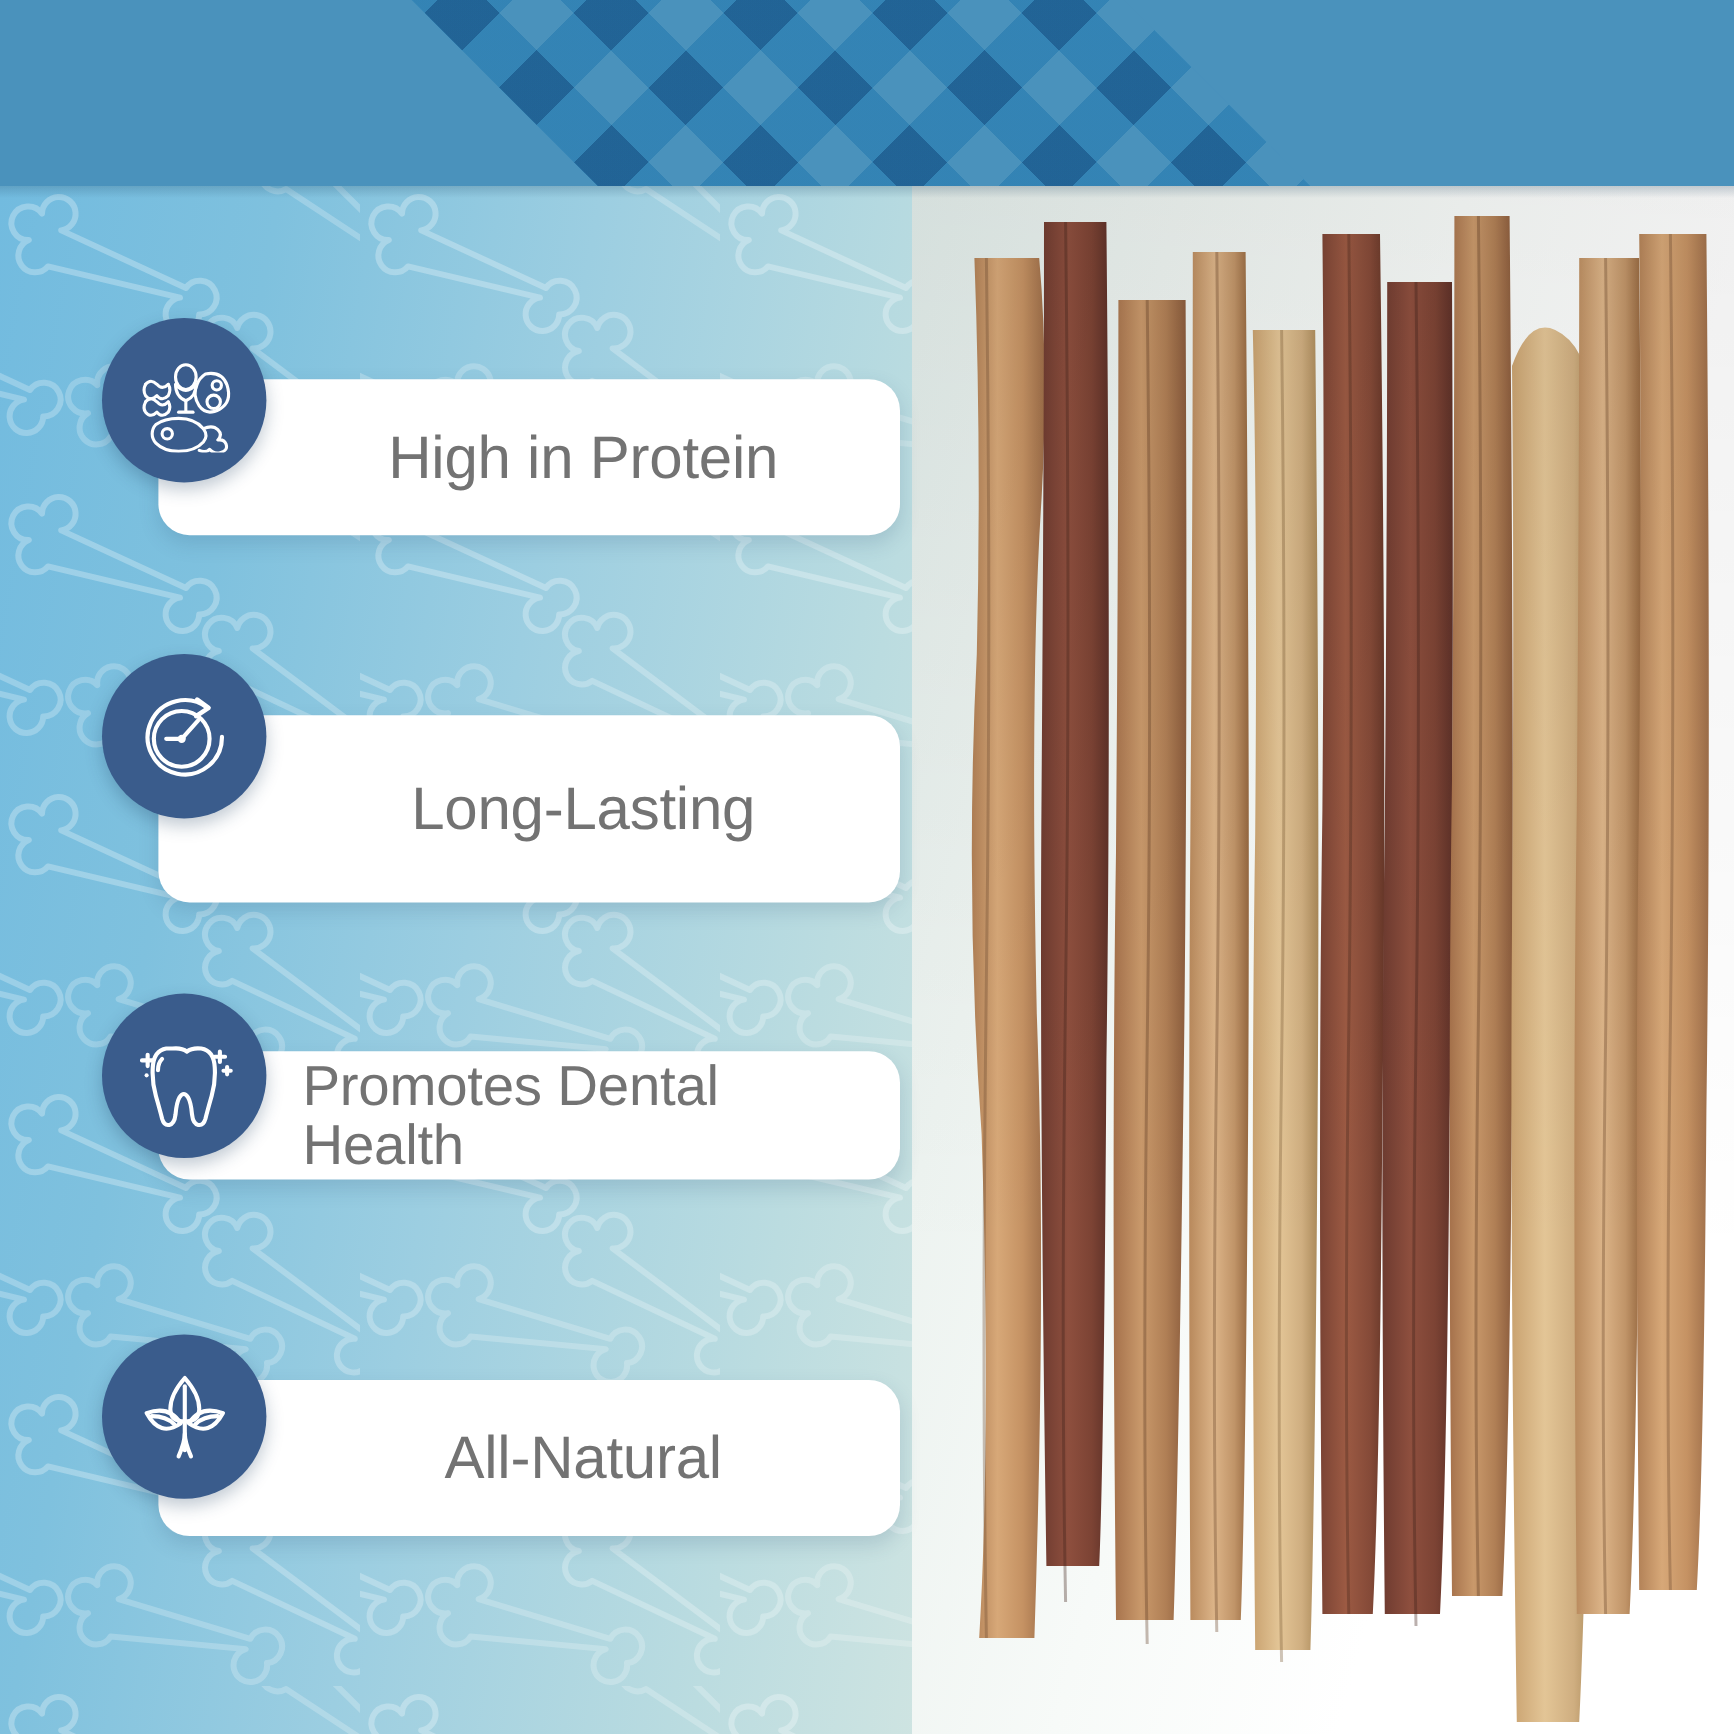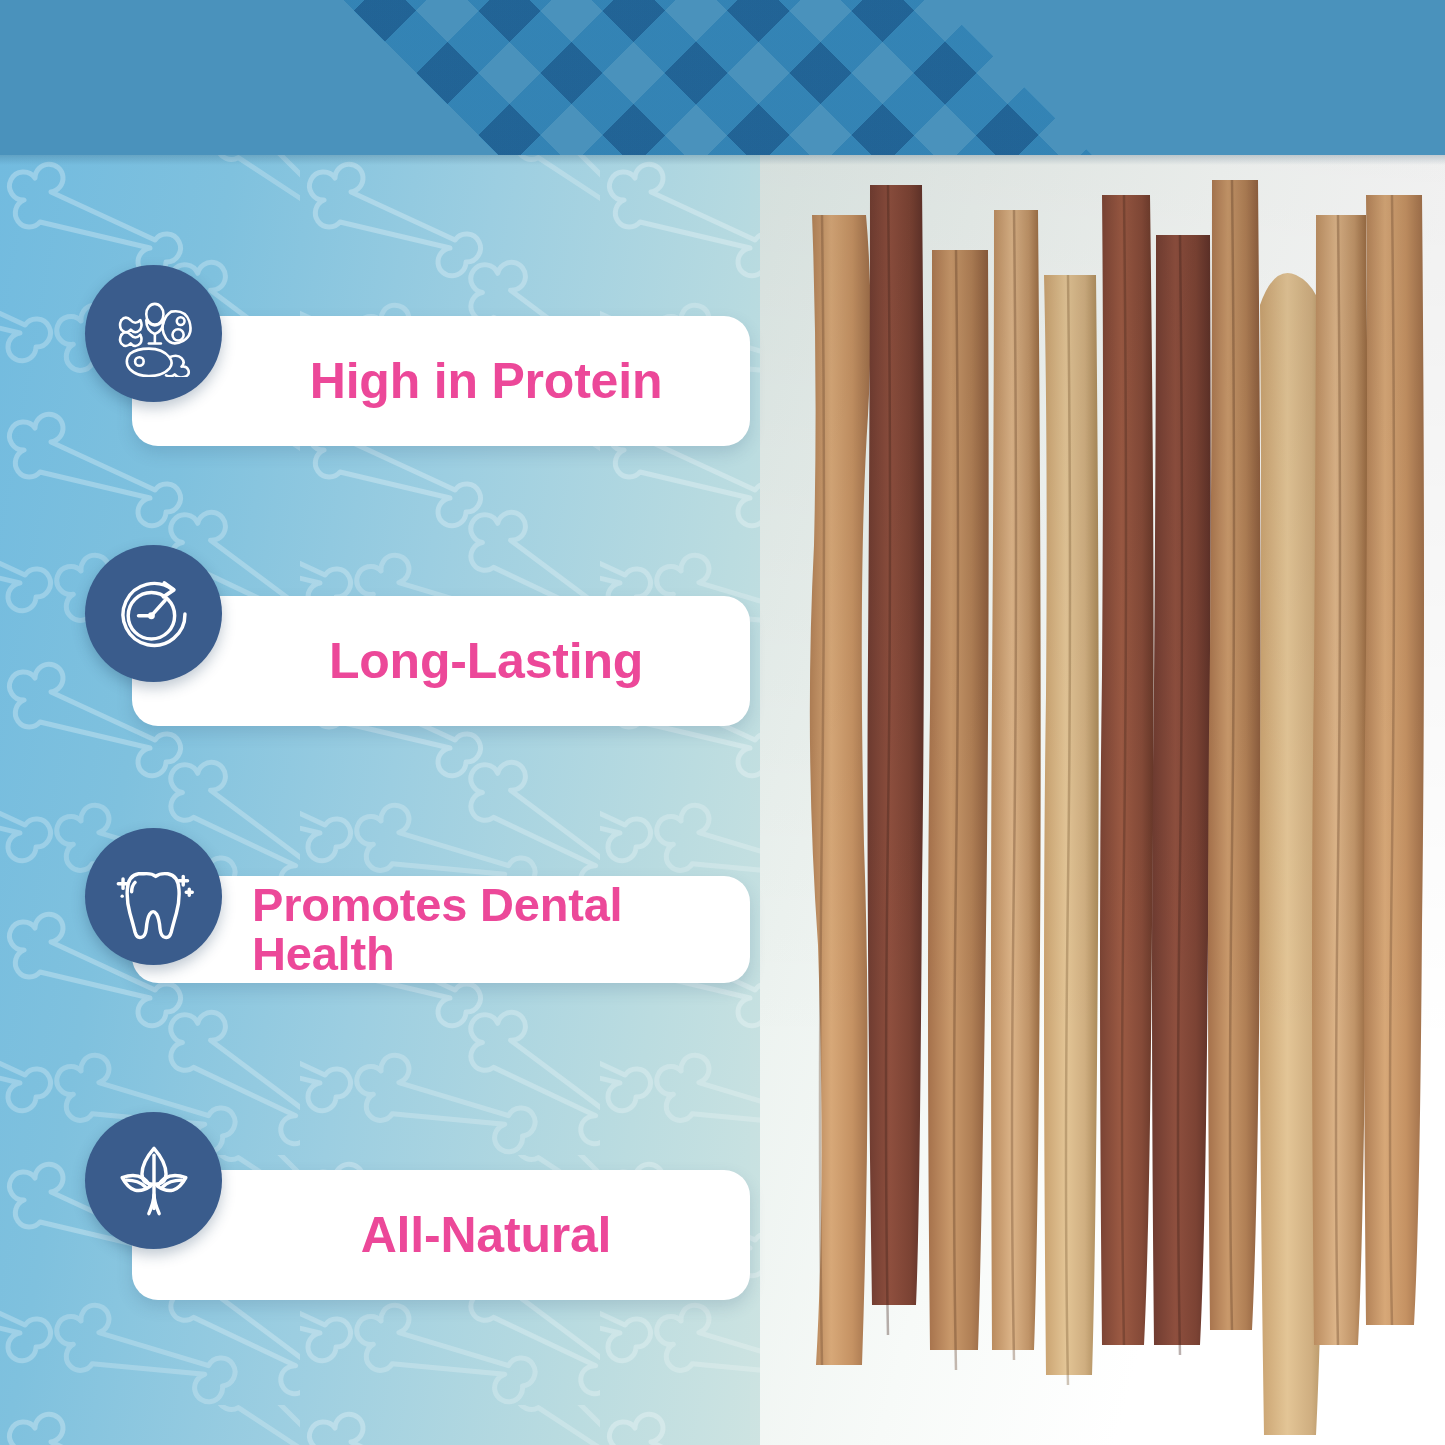--- a/index.html
+++ b/index.html
@@ -129,22 +129,22 @@
     background: #FFFFFF;
     border-radius: 26px;
     box-shadow: 0 7px 16px rgba(40,80,110,0.17);
     display: flex;
     align-items: center;
     box-sizing: border-box;
     padding-left: 120px;
     padding-right: 30px;
   }
   .pill-label {
-    color: #ec4899;
-    font-weight: bold;
+    color: #737373;
+    font-weight: normal;
     letter-spacing: -0.2px;
     line-height: 1.06;
     width: 100%;
     text-align: center;
     white-space: pre-line;
   }
   .icon-circle {
     position: absolute;
     left: 0;
     width: 137px;
@@ -163,31 +163,31 @@
     display: block;
   }
 
   
   #row-0 { top: 265px; }
   #row-0 .pill { top: 51px; height: 130px; }
   #row-0 .pill-label { font-size: 50px; }
   #row-0 .icon-circle { top: 0px; }
 
   #row-1 { top: 545px; }
-  #row-1 .pill { top: 51px; height: 130px; }
+  #row-1 .pill { top: 51px; height: 156px; }
   #row-1 .pill-label { font-size: 50px; }
   #row-1 .icon-circle { top: 0px; }
 
   #row-2 { top: 828px; }
   #row-2 .pill { top: 48px; height: 107px; }
   #row-2 .pill-label { font-size: 47px; text-align: left; line-height: 1.04; }
   #row-2 .icon-circle { top: 0px; }
 
   #row-3 { top: 1112px; }
-  #row-3 .pill { top: 58px; height: 130px; }
+  #row-3 .pill { top: 38px; height: 130px; }
   #row-3 .pill-label { font-size: 50px; }
   #row-3 .icon-circle { top: 0px; }
 </style>
 </head>
 <body>
 
 <div id="infographic">
 
   <div class="banner">
     <div class="banner-pattern"></div>

